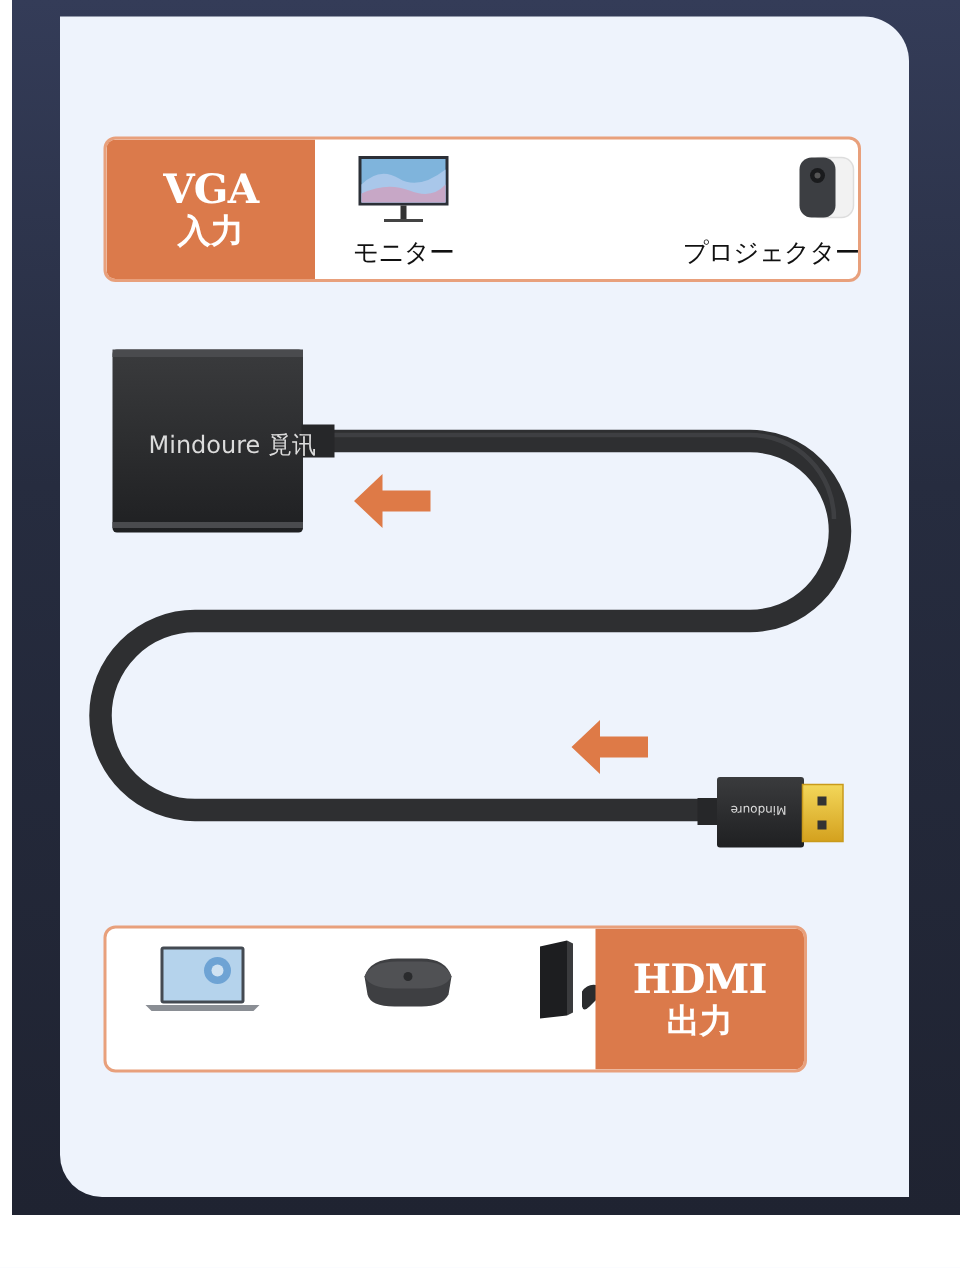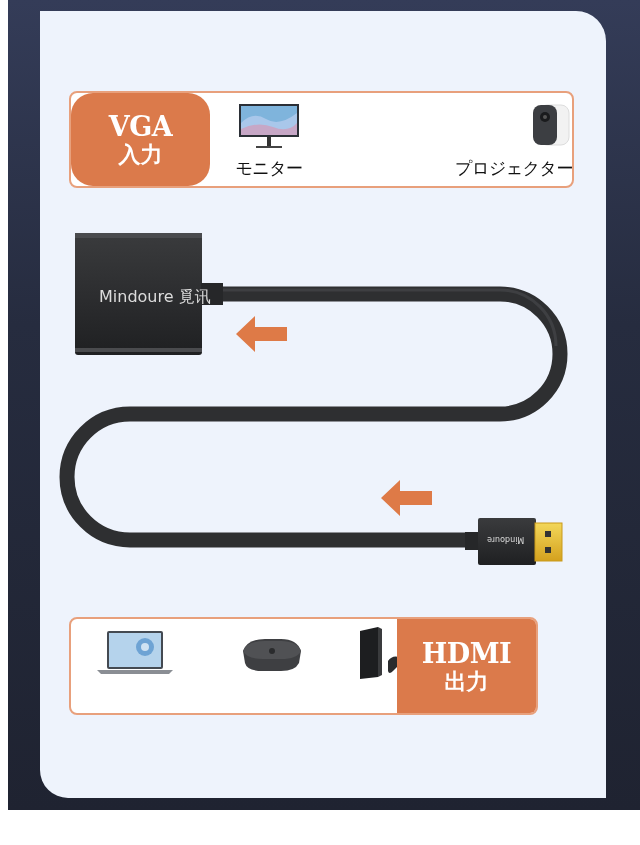--- a/index.html
+++ b/index.html
@@ -14,21 +14,21 @@
   .dev .cap { font-family:"DejaVu Sans", sans-serif; font-weight:normal; font-size:17px; color:#111; margin-top:8px; white-space:nowrap; letter-spacing:-0.5px; }
   .brand { position:absolute; color:#dcdcdc; font-family:"DejaVu Sans", sans-serif; font-size:16px; }
 </style>
 </head>
 <body>
 
 <div class="frame"></div>
 <div class="panel"></div>
 
 <div class="box" style="left:69px;top:91px;width:505px;height:97px;">
-  <div class="label" style="left:0;width:139px;border-radius:22px;">
+  <div class="label" style="left:0;width:139px;">
     <span class="l1">VGA</span>
     <span class="l2">入力</span>
   </div>
 
   <div class="dev" style="left:160px;top:10px;width:76px;">
     <svg width="62" height="46" viewBox="0 0 62 46">
       <rect x="1" y="1" width="60" height="33" fill="#2b2f36"></rect>
       <rect x="3" y="3" width="56" height="29" fill="#7fb4dc"></rect>
       <path d="M3 20 Q15 8 28 16 T59 10 V32 H3Z" fill="#a9c7ea"></path>
       <path d="M3 26 Q20 18 35 24 T59 20 V32 H3Z" fill="#c7a7c6"></path>

